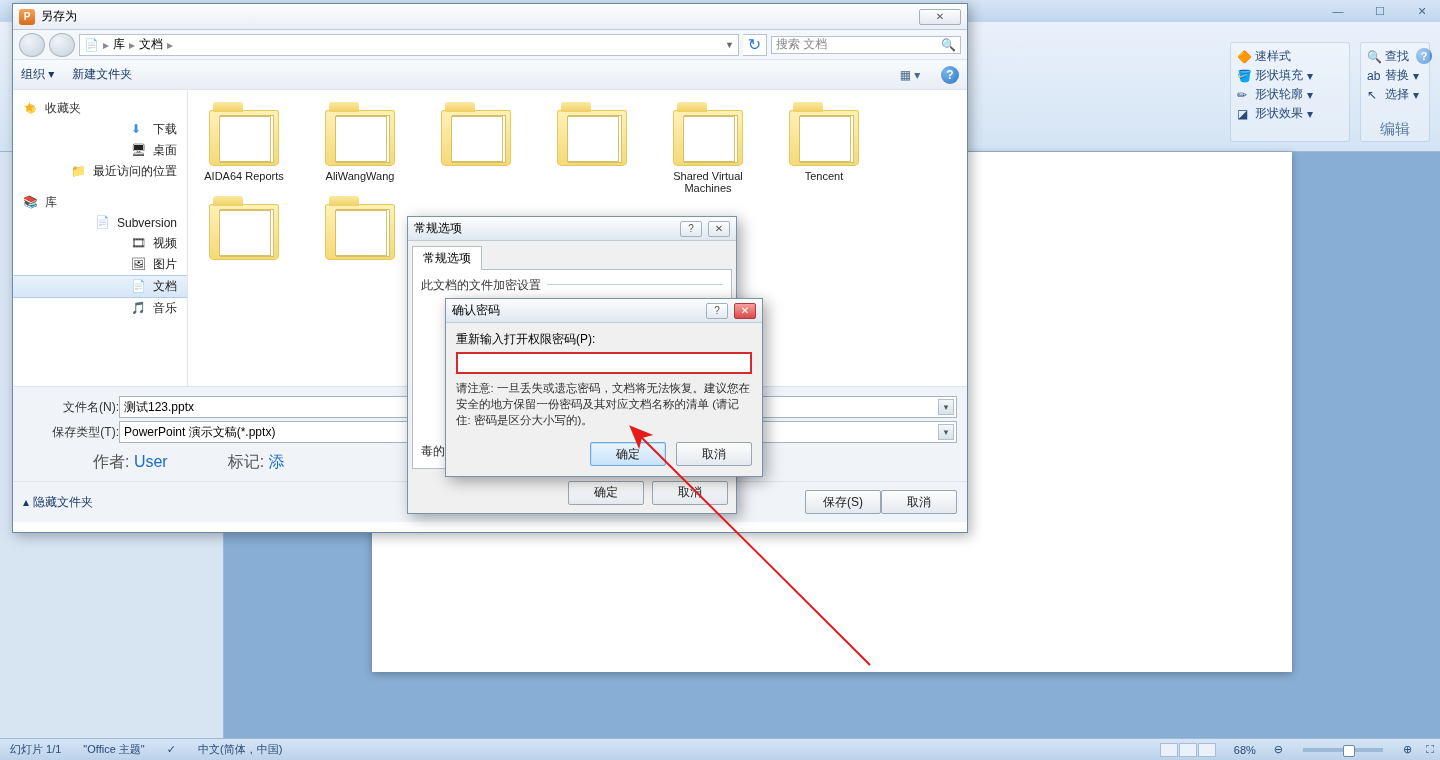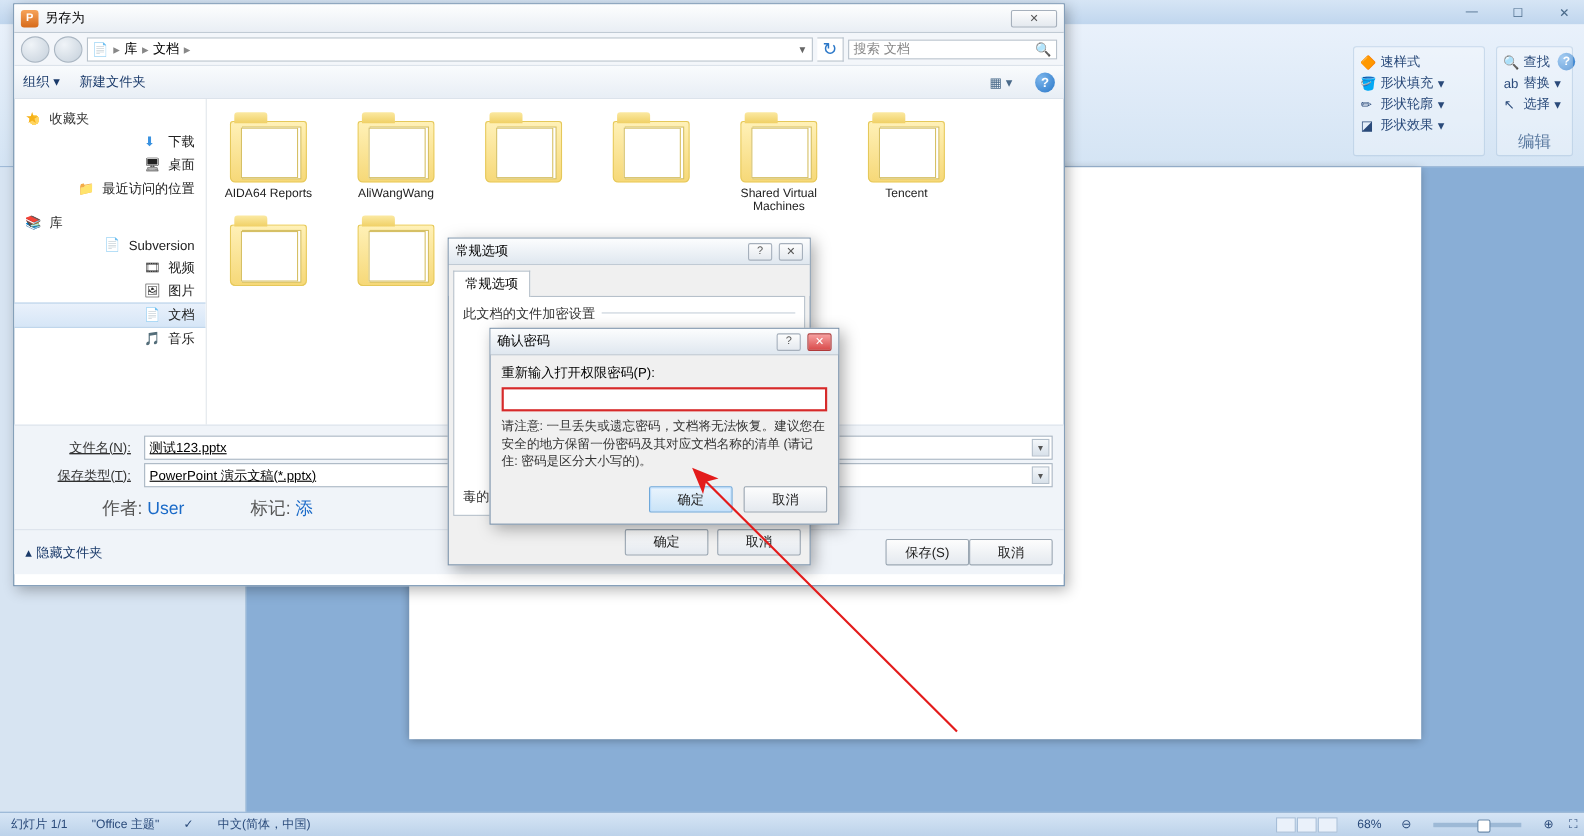--- a/index.html
+++ b/index.html
@@ -78,21 +78,21 @@
 .lib-sub a { color:#1a6ac8; text-decoration:none; }
 .arrange { font-size:12px; color:#444; }
 .arrange a { color:#1a6ac8; text-decoration:none; }
 .file-grid { display:flex; flex-wrap:wrap; gap: 10px 28px; padding: 14px 2px; }
 .fitem { width: 88px; text-align:center; font-size:11px; color:#222; }
 .foldericon { width:70px; height:56px; margin:0 auto 4px auto; background: linear-gradient(#fff1b8,#f6d877); border-radius: 3px 3px 5px 5px; position:relative; box-shadow: inset 0 0 0 1px #e5c85a; }
 .foldericon::before { content:""; position:absolute; left:4px; top:-8px; width:30px; height:10px; background:linear-gradient(#fbe9a2,#f0d065); border-radius:3px 3px 0 0; }
 .foldericon.docs::after { content:""; position:absolute; left:10px; top:6px; width:50px; height:44px; background:#fff; border:1px solid #d6c065; box-shadow: 2px 0 0 #fff, 2px 0 0 1px #d6c065; }
 
 .sa-bottom { border-top:1px solid #dce3eb; padding: 6px 10px 8px 10px; font-size:12px; background:#f0f4f9; }
-.sa-row { display:flex; align-items:center; gap:12px; margin: 3px 0; text-decoration: underline; }
+.sa-row { display:flex; align-items:center; gap:0; margin: 3px 0; }
 .sa-row label { width: 96px; text-align:right; color:#333; }
 .sa-row .combo { flex:1; height:22px; border:1px solid #a7b4c2; background:#fff; display:flex; align-items:center; padding:0 4px; position:relative; }
 .sa-row .combo .dd { position:absolute; right:2px; top:2px; width:16px; height:16px; background:linear-gradient(#f4f7fa,#d8e1ea); border:1px solid #b3bfcb; display:flex; align-items:center; justify-content:center; font-size:9px; color:#555; }
 .meta-row { display:flex; gap: 60px; padding: 6px 0 0 70px; font-size:16px; color:#555; }
 .meta-row a { color:#1a6ac8; text-decoration:none; }
 .sa-actions { display:flex; align-items:center; padding: 8px 10px; border-top:1px solid #dce3eb; background:#f0f4f9; }
 .sa-actions .hide { font-size:12px; color:#1a3a6a; display:flex; align-items:center; gap:4px; }
 .sa-actions .aspace { flex:1; }
 .btn { min-width: 76px; height: 24px; border:1px solid #9aa6b2; background:linear-gradient(#fdfdfd,#e4e9ef); font-size:12px; color:#222; border-radius:2px; padding:0 10px; cursor:pointer; }
 .btn.primary { background:linear-gradient(#eaf4fd,#c9e3f7); border-color:#6fa8da; box-shadow: 0 0 0 1px #bfe0ff inset; }

